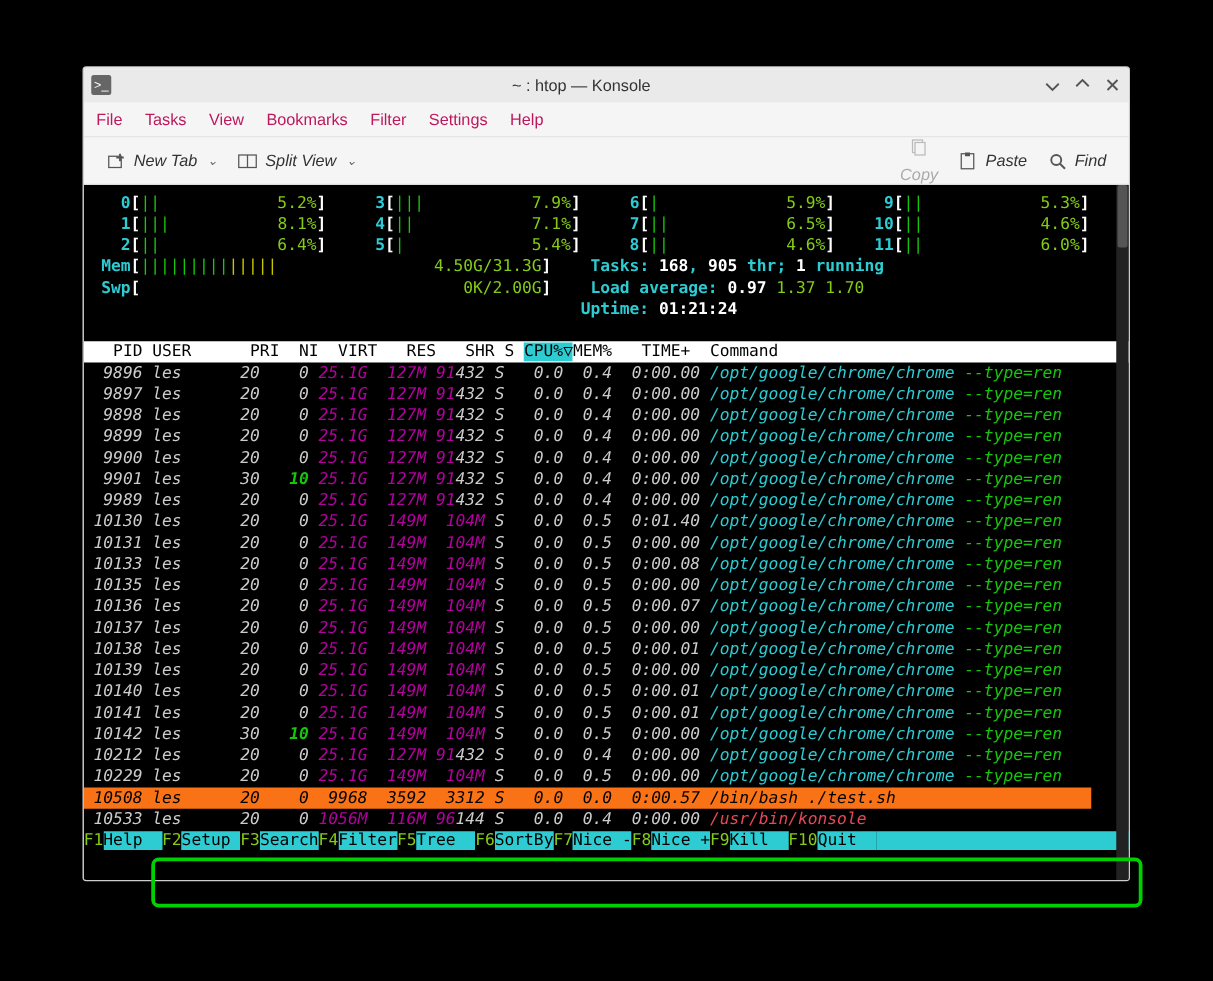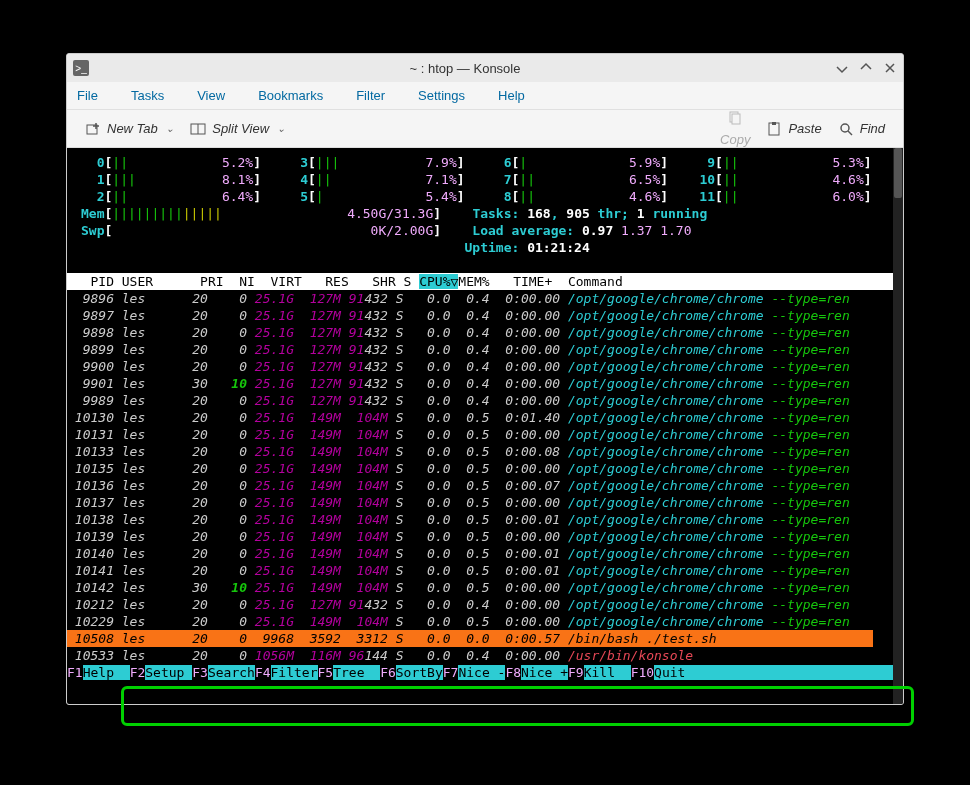--- a/index.html
+++ b/index.html
@@ -51,22 +51,22 @@
   .titlebar-controls { display: flex; gap: 10px; }
   .tb-btn { width: 14px; height: 14px; cursor: pointer; display: flex; align-items: center; justify-content: center; color: #555; }
   .menubar {
     height: 28px;
     background: #f5f5f5;
     display: flex;
     align-items: center;
     padding: 0 10px;
     font-family: sans-serif;
     font-size: 13px;
-    color: #0369a1;
-    gap: 33px;
+    color: #be185d;
+    gap: 18px;
     border-bottom: 1px solid #e0e0e0;
   }
   .menubar span { cursor: pointer; }
   .toolbar {
     height: 38px;
     background: #f5f5f5;
     display: flex;
     align-items: center;
     padding: 0 10px;
     font-family: sans-serif;
@@ -115,21 +115,21 @@
     border-radius: 2px;
   }
 
   
   .c-cyan { color: #2dccd3; }
   .c-cyan-b { color: #2dccd3; font-weight: bold; }
   .c-green { color: #16c60c; }
   .c-green-b { color: #16c60c; font-weight: bold; }
   .c-yellow { color: #c6c600; }
   .c-magenta { color: #b4009e; }
-  .c-grey { color: #f0abfc; }
+  .c-grey { color: #84cc16; }
   .c-white-b { color: #ffffff; font-weight: bold; }
 
   .header-row {
     background: #ffffff;
     color: #000;
     display: block;
     width: 951px;
     margin-left: 0;
   }
   .sort-col { background: #2dccd3; color: #000; }

